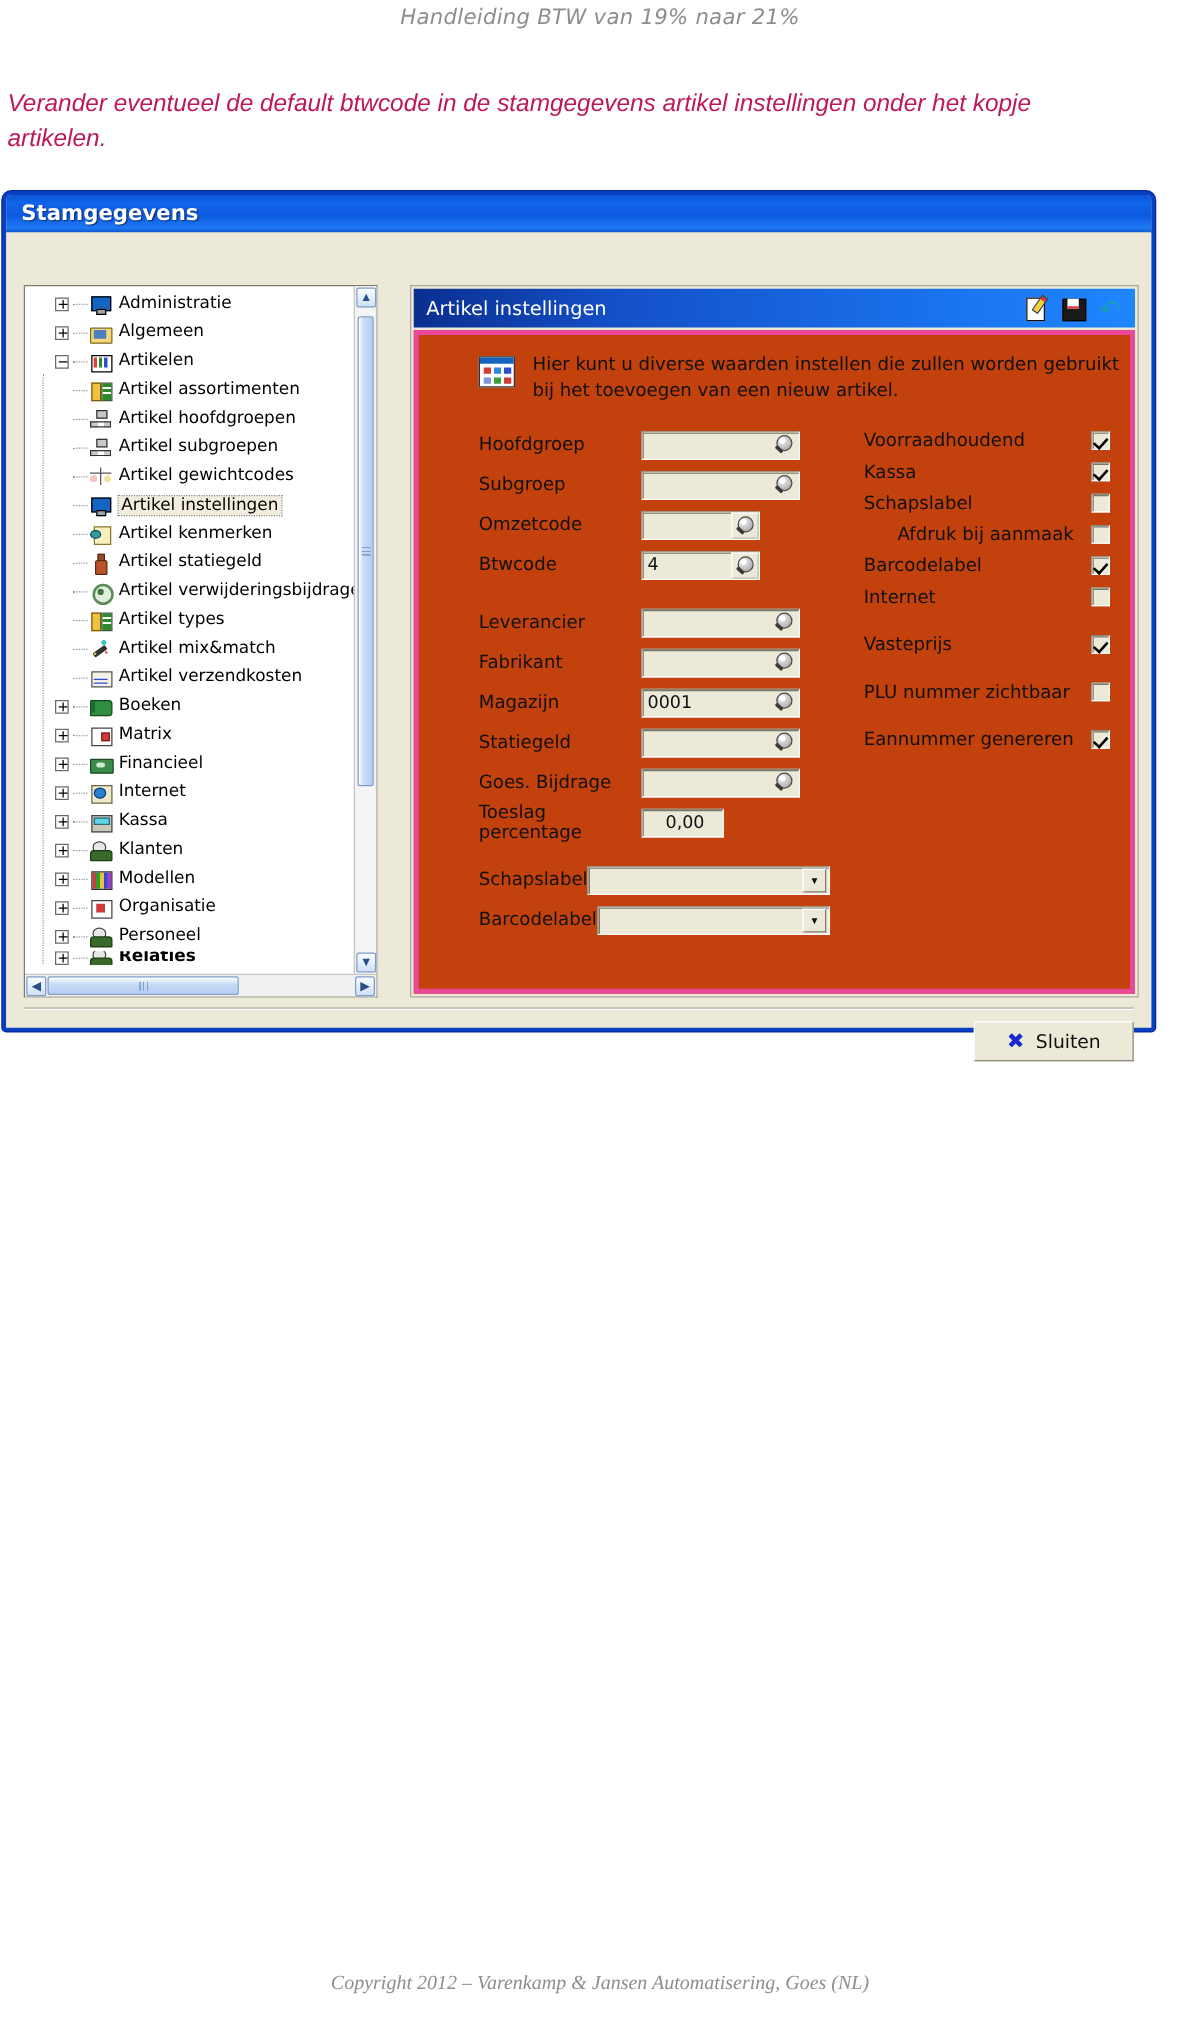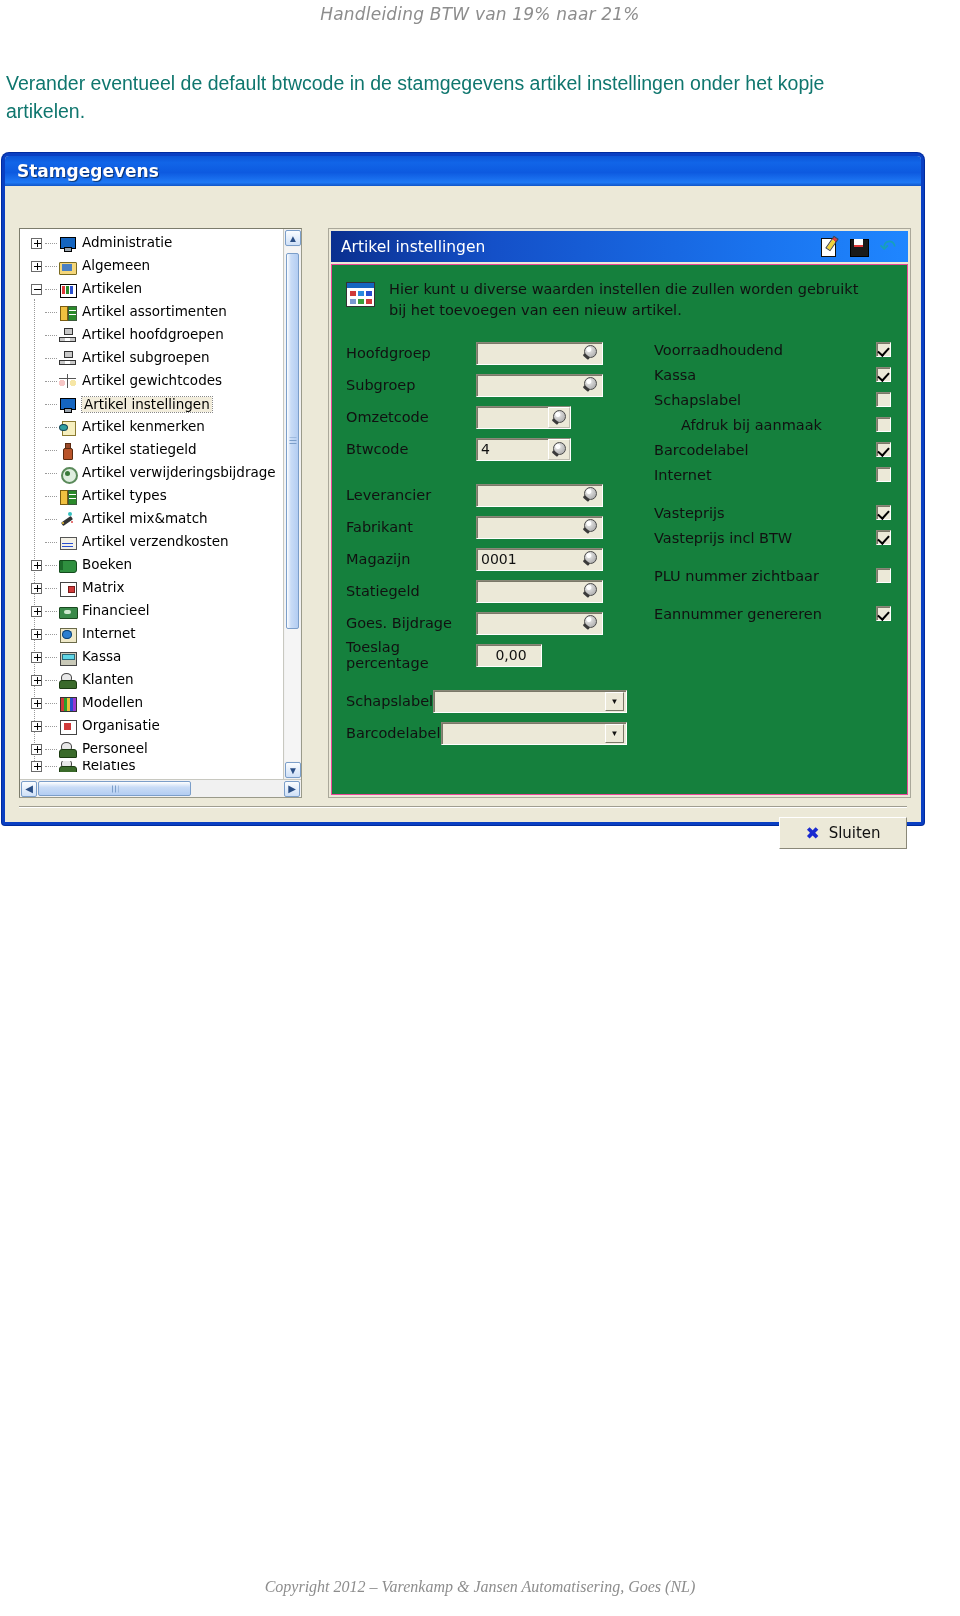--- a/index.html
+++ b/index.html
@@ -15,21 +15,21 @@
   
   .doc-header{
     position:absolute; top:4px; left:0; width:960px;
     text-align:center;
     font-family:"DejaVu Sans", sans-serif;
     font-style:italic; font-size:17px; color:#8d8d8d;
     letter-spacing:.2px;
   }
   .doc-para{
     position:absolute; top:70px; left:6px; width:900px;
-    font-size:19.5px; color:#0f766e; line-height:1.42;
+    font-size:19.5px; color:#be185d; line-height:1.42;font-style:italic;
   }
   .doc-footer{
     position:absolute; top:1578px; left:0; width:960px;
     text-align:center;
     font-family:Liberation Serif, serif;
     font-style:italic; font-size:16px; color:#8d8d8d;
   }
 
   
   .win{
@@ -62,21 +62,21 @@
     width:283px; height:570px;
     background:#fff;
     border:1px solid #9a9a8a;
     border-top-color:#7c7c6c; border-left-color:#7c7c6c;
   }
   .tree-scroll{
     position:absolute; left:0; top:0; right:18px; bottom:18px;
     overflow:hidden;
   }
   .tree{
-    padding:3px 0 0 7px;
+    padding:3px 0 0 20px;
     font-size:13.5px; color:#000;
     font-family:"DejaVu Sans", sans-serif;
   }
   .tnode{
     display:flex; align-items:center;
     height:23px; white-space:nowrap;
     position:relative;
   }
   .tnode.child{ padding-left:34px; }
   .tnode.root{ padding-left:4px; }
@@ -101,21 +101,21 @@
   .child .dots{ margin-left:-16px; }
   .ico{
     width:18px; height:16px; min-width:18px;
     margin-right:5px; position:relative;
     display:inline-block;
   }
   .tlabel{ line-height:1; padding-bottom:1px; }
   .tnode.selected .tlabel{
     background:#f2eddc; outline:1px dotted #888; padding:1px 2px;
   }
-  .tnode.clipped{ height:11px; overflow:hidden; }
+  .tnode.clipped{ height:11px; overflow:hidden;font-weight:bold; }
   
   .guide{
     position:absolute; left:14px; top:70px;
     width:1px; height:472px;
     border-left:1px dotted #9a9a9a;
   }
 
   
   .ico-monitor{ background:#fff; }
   .ico-monitor::before{content:"";position:absolute;left:1px;top:1px;width:14px;height:10px;background:#1565c0;border:1px solid #000;}
@@ -229,22 +229,23 @@
   .ti-new::before{content:"";position:absolute;left:1px;top:1px;width:13px;height:17px;background:#fff;border:1px solid #111;}
   .ti-new::after{content:"";position:absolute;left:9px;top:-1px;width:4px;height:13px;
     background:linear-gradient(to bottom,#e23a3a 0 3px,#f2d23a 3px 13px);
     transform:rotate(35deg);border:1px solid #444;}
   .ti-save::before{content:"";position:absolute;left:1px;top:2px;width:17px;height:16px;background:#1a1a1a;border:1px solid #000;}
   .ti-save::after{content:"";position:absolute;left:5px;top:2px;width:9px;height:6px;background:#fff;border-bottom:2px solid #e23a3a;}
   .ti-undo{ color:#17a0b8; font-size:20px; line-height:20px; text-align:center; }
 
   .panel-inner{
     position:absolute; left:2px; right:2px; top:35px; bottom:2px;
-    border:1px solid #ec4899;
-    background:#15803d;
+    border:4px solid #ec4899;
+    background:#c2410c;
+    padding-left:34px;
   }
 
   .info-row{ display:flex; padding:14px 0 0 14px; }
   .info-icon{
     width:29px; height:25px; min-width:29px; margin-right:14px; margin-top:3px;
     background:#fff; border:1px solid #333; position:relative;
   }
   .info-icon::before{content:"";position:absolute;left:0;top:0;right:0;height:5px;background:#1565c0;}
   .info-icon::after{content:"";position:absolute;left:3px;top:8px;width:22px;height:13px;
     background:
@@ -657,24 +658,20 @@
                   <div class="cbox on"></div>
                 </div>
                 <div class="crow">
                   <div class="clabel">Internet</div>
                   <div class="cbox"></div>
                 </div>
                 <div class="crow gap">
                   <div class="clabel">Vasteprijs</div>
                   <div class="cbox on"></div>
                 </div>
-                <div class="crow">
-                  <div class="clabel">Vasteprijs incl BTW</div>
-                  <div class="cbox on"></div>
-                </div>
                 <div class="crow gap">
                   <div class="clabel">PLU nummer zichtbaar</div>
                   <div class="cbox"></div>
                 </div>
                 <div class="crow gap">
                   <div class="clabel">Eannummer genereren</div>
                   <div class="cbox on"></div>
                 </div>
               </div>
           </div>

